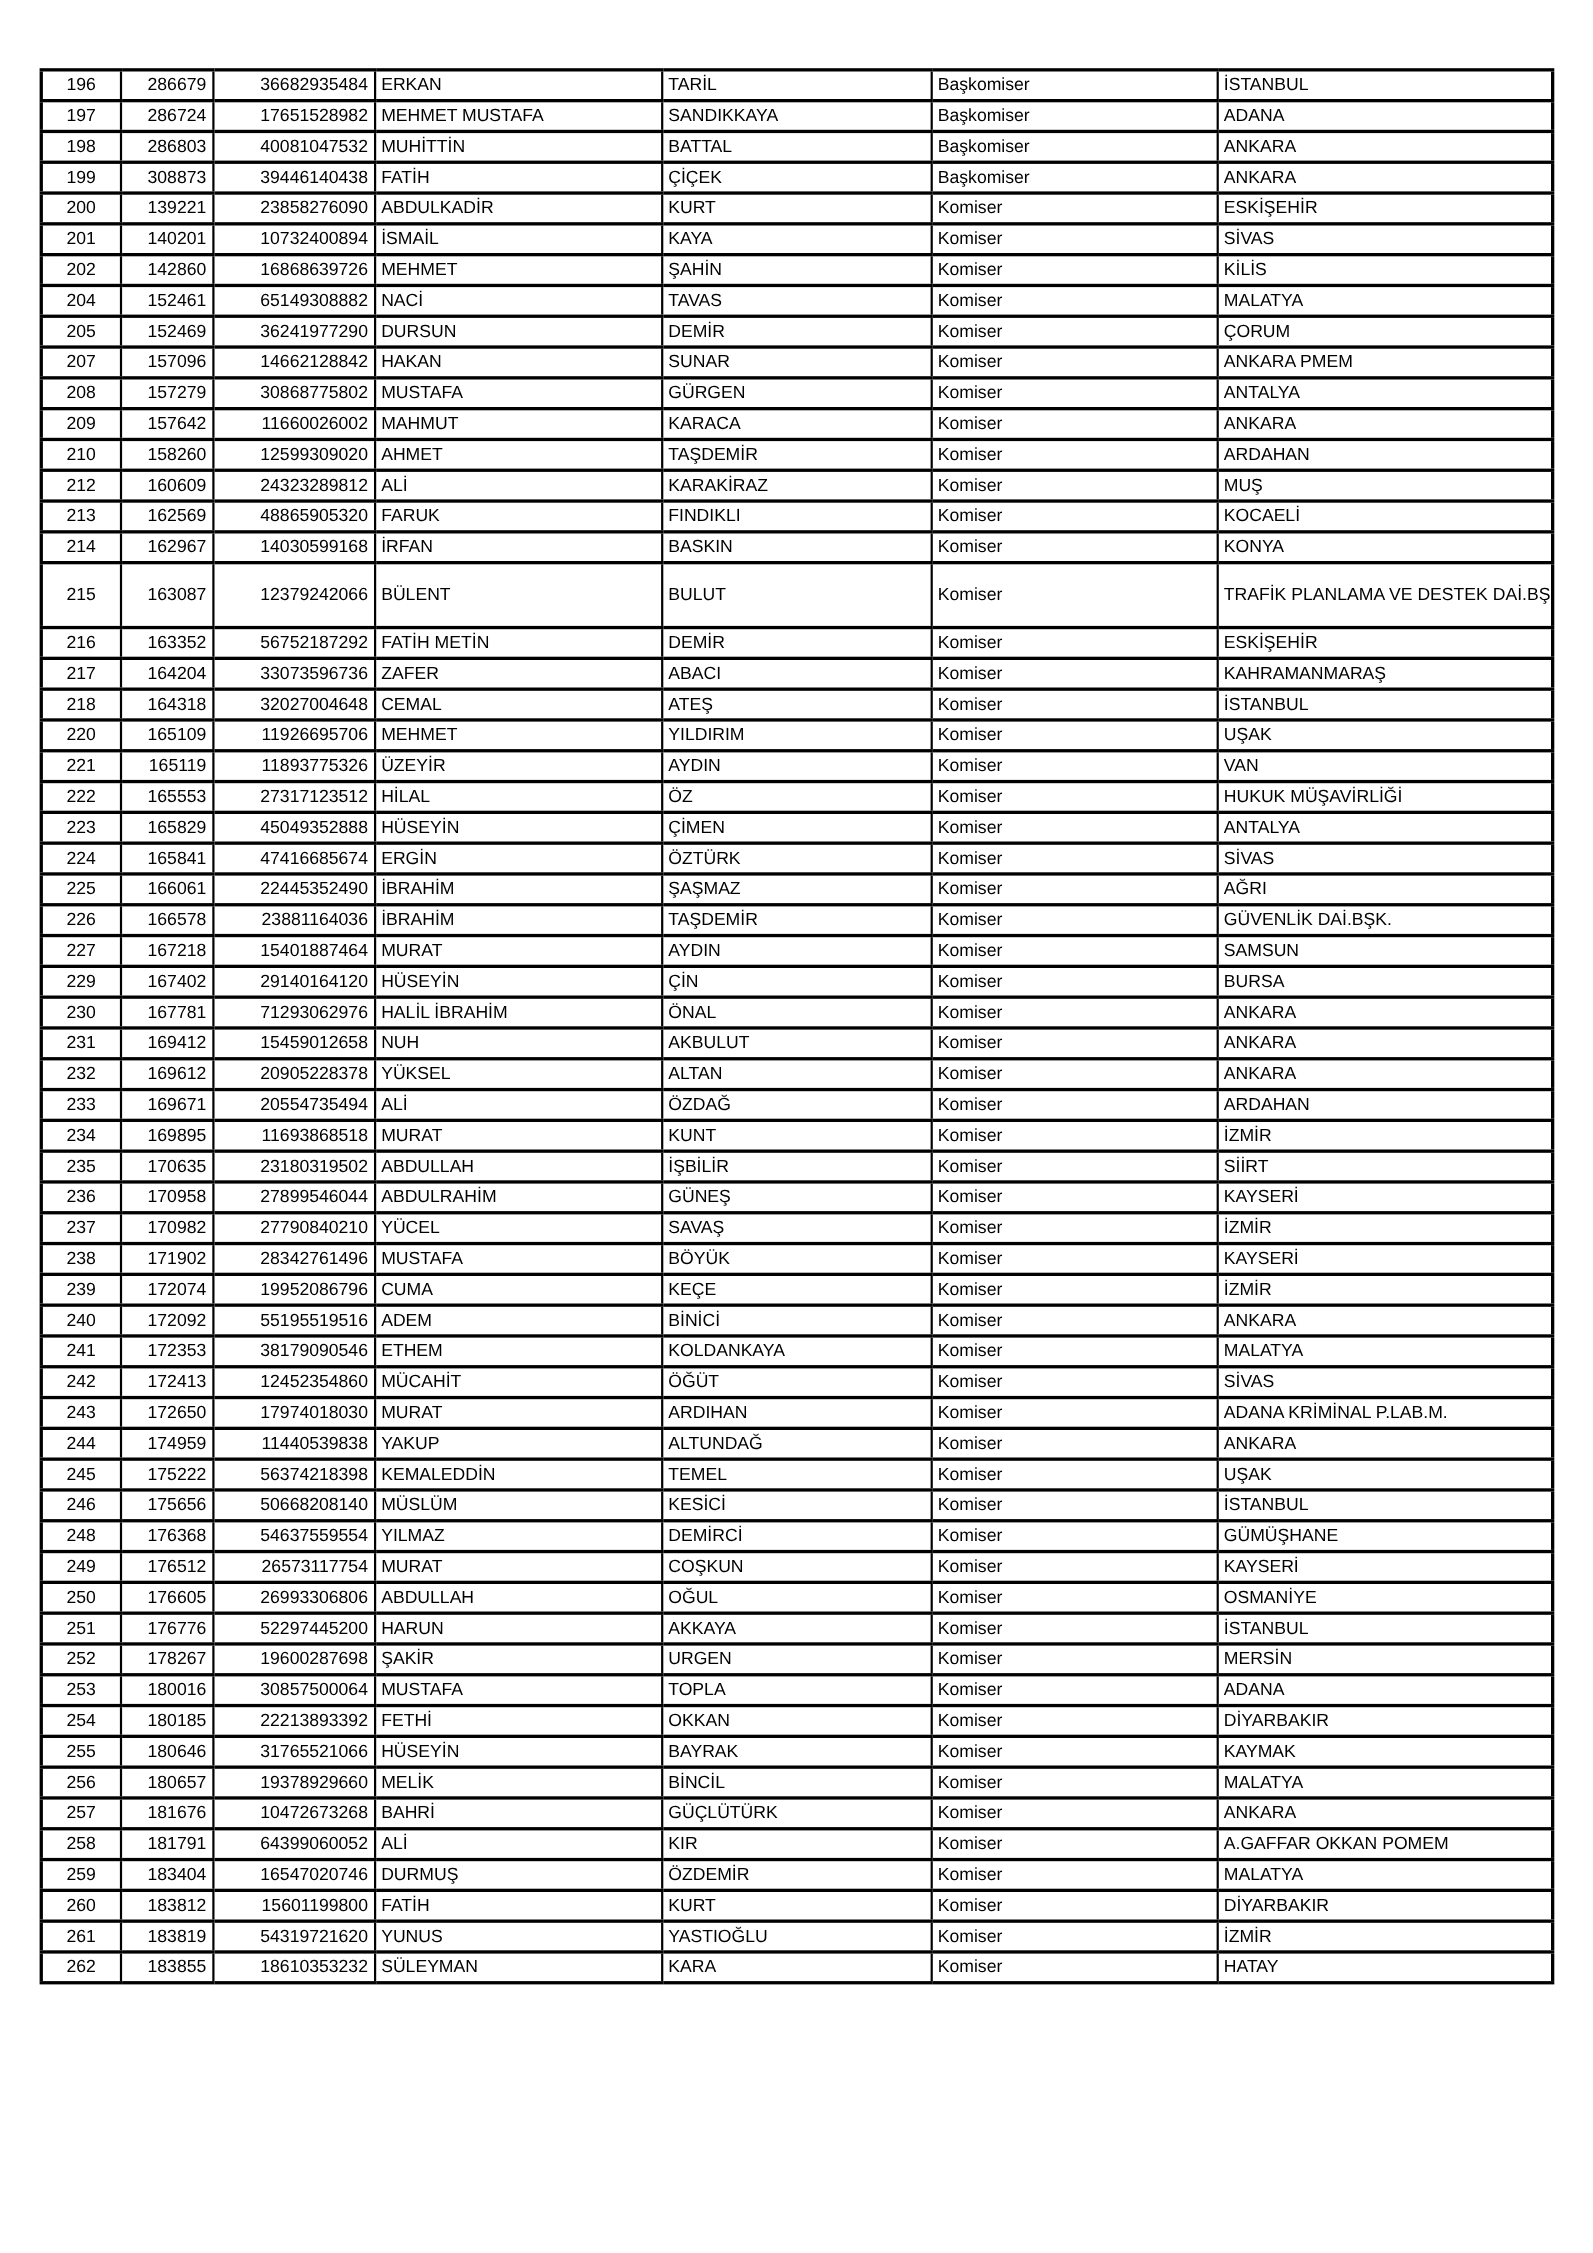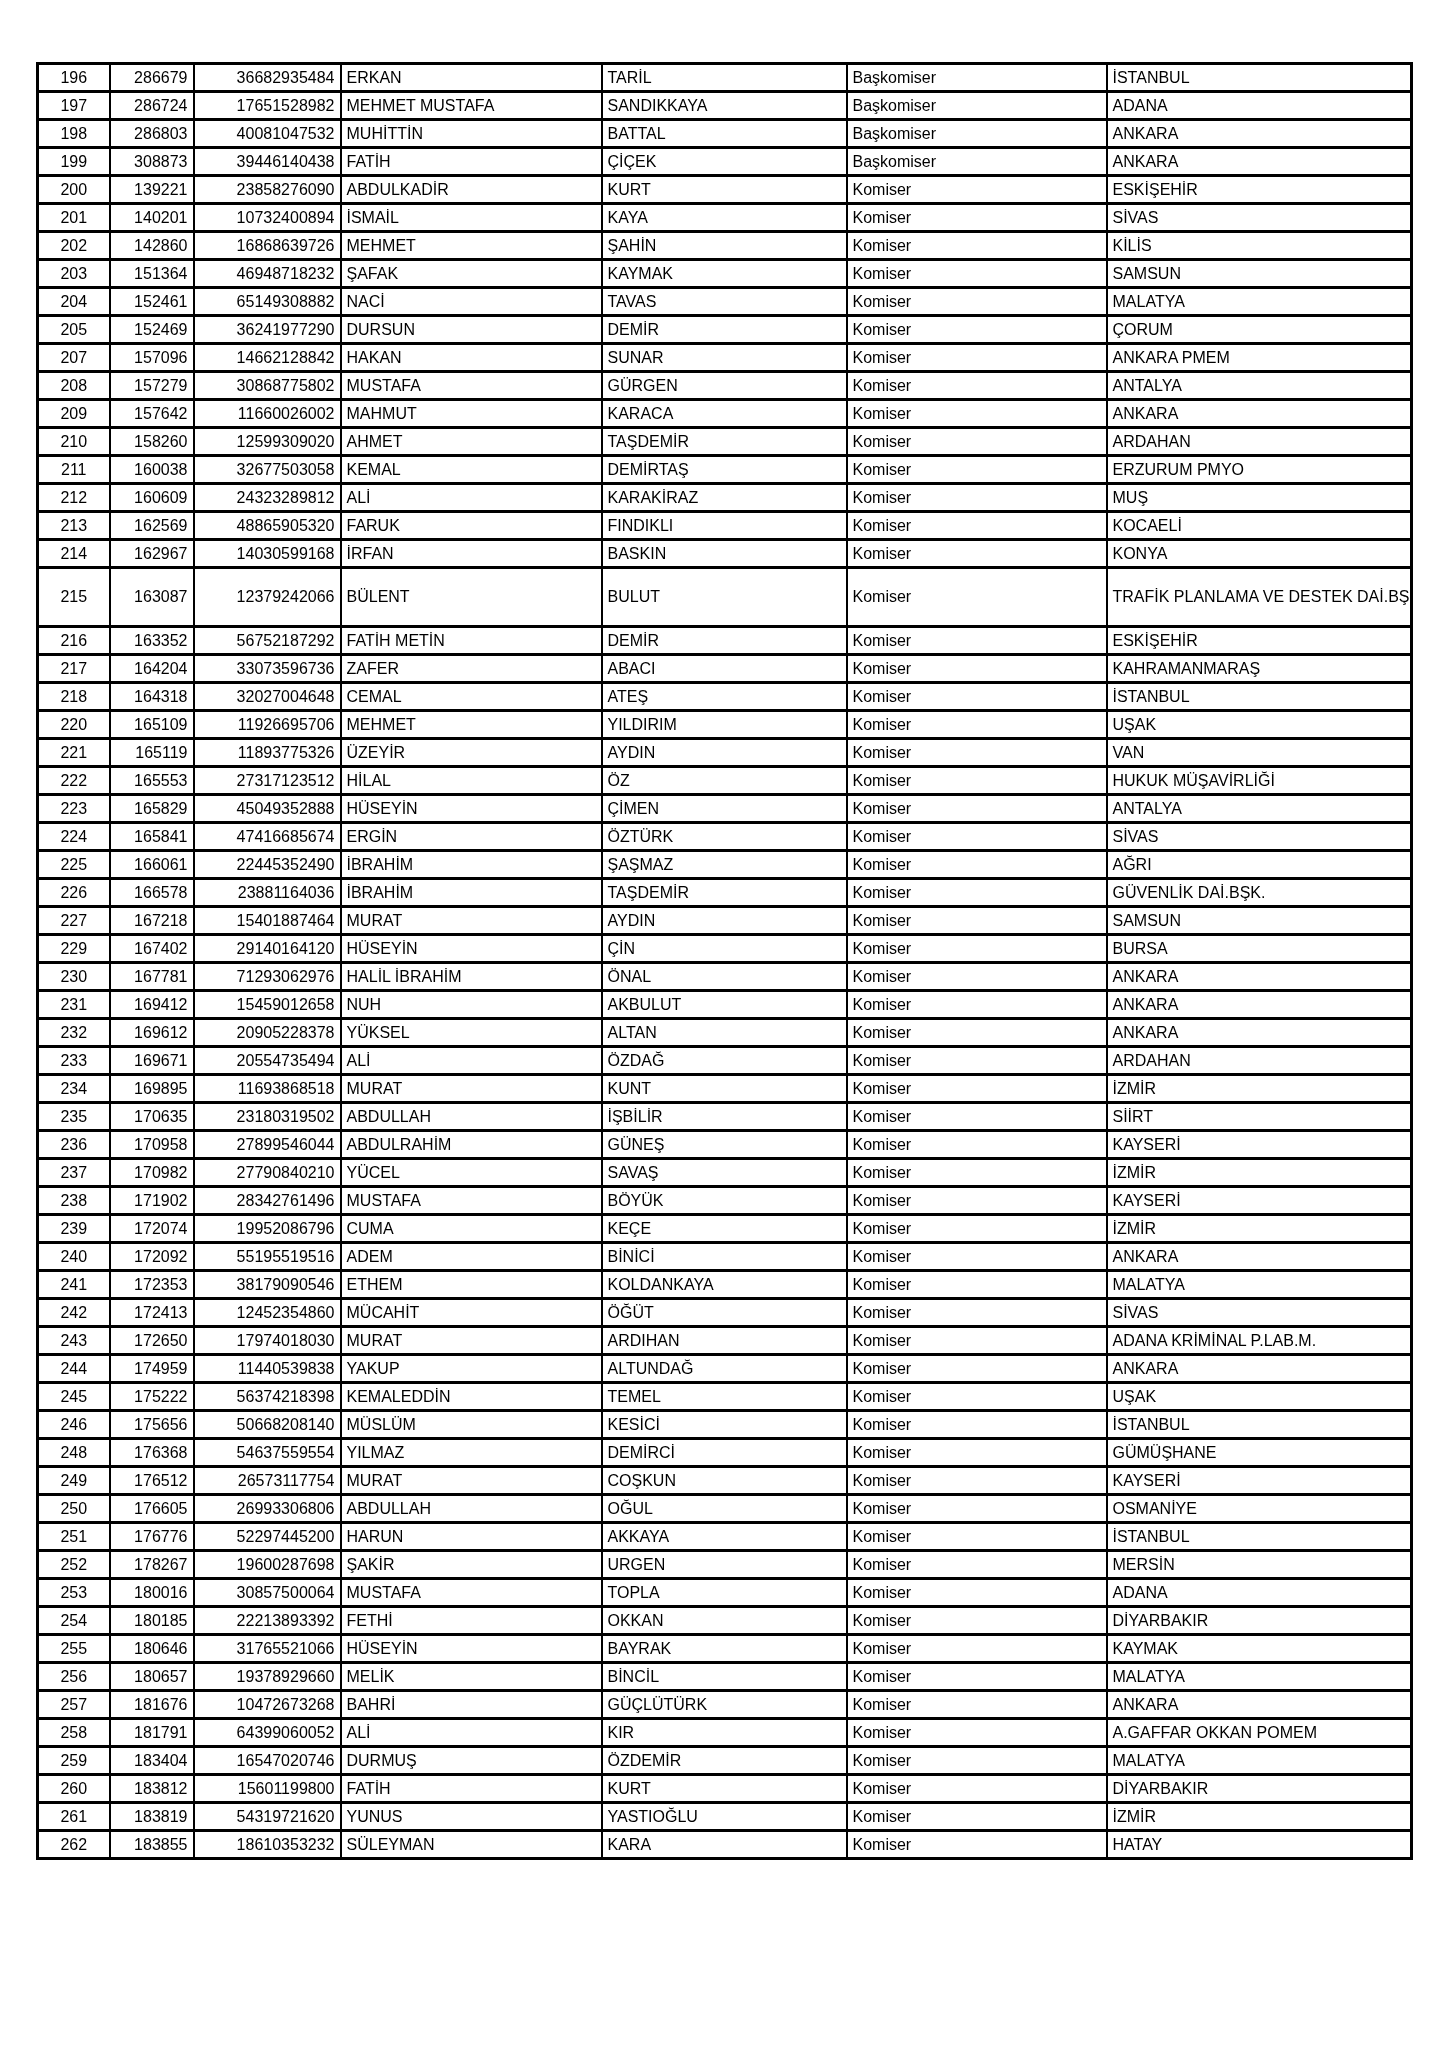--- a/index.html
+++ b/index.html
@@ -123,29 +123,20 @@
         <tr>
           <td class="c0">202</td>
           <td class="c1">142860</td>
           <td class="c2">16868639726</td>
           <td class="c3">MEHMET</td>
           <td class="c4">ŞAHİN</td>
           <td class="c5">Komiser</td>
           <td class="c6">KİLİS</td>
         </tr>
         <tr>
-          <td class="c0">203</td>
-          <td class="c1">151364</td>
-          <td class="c2">46948718232</td>
-          <td class="c3">ŞAFAK</td>
-          <td class="c4">KAYMAK</td>
-          <td class="c5">Komiser</td>
-          <td class="c6">SAMSUN</td>
-        </tr>
-        <tr>
           <td class="c0">204</td>
           <td class="c1">152461</td>
           <td class="c2">65149308882</td>
           <td class="c3">NACİ</td>
           <td class="c4">TAVAS</td>
           <td class="c5">Komiser</td>
           <td class="c6">MALATYA</td>
         </tr>
         <tr>
           <td class="c0">205</td>
@@ -184,29 +175,20 @@
           <td class="c6">ANKARA</td>
         </tr>
         <tr>
           <td class="c0">210</td>
           <td class="c1">158260</td>
           <td class="c2">12599309020</td>
           <td class="c3">AHMET</td>
           <td class="c4">TAŞDEMİR</td>
           <td class="c5">Komiser</td>
           <td class="c6">ARDAHAN</td>
-        </tr>
-        <tr>
-          <td class="c0">211</td>
-          <td class="c1">160038</td>
-          <td class="c2">32677503058</td>
-          <td class="c3">KEMAL</td>
-          <td class="c4">DEMİRTAŞ</td>
-          <td class="c5">Komiser</td>
-          <td class="c6">ERZURUM PMYO</td>
         </tr>
         <tr>
           <td class="c0">212</td>
           <td class="c1">160609</td>
           <td class="c2">24323289812</td>
           <td class="c3">ALİ</td>
           <td class="c4">KARAKİRAZ</td>
           <td class="c5">Komiser</td>
           <td class="c6">MUŞ</td>
         </tr>

